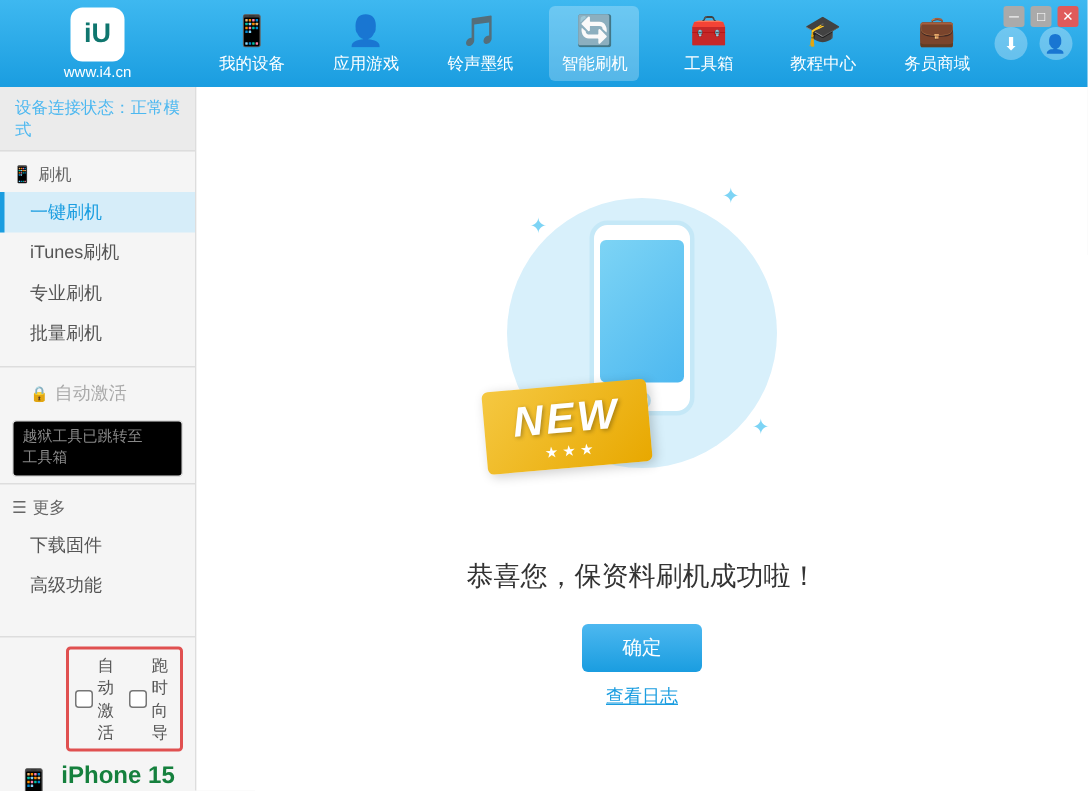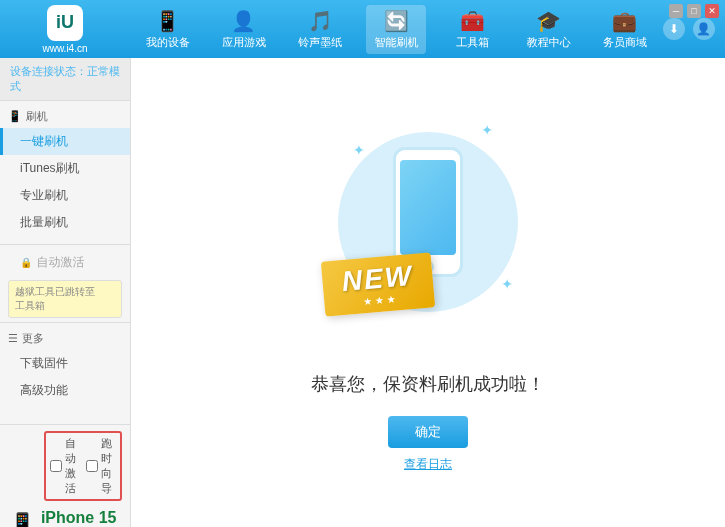--- a/index.html
+++ b/index.html
@@ -33,21 +33,21 @@
     .sidebar-status { padding: 6px 10px; font-size: 11px; color: #333; background: #ebebeb; border-bottom: 1px solid #ddd; }
     .sidebar-status span { color: #4db8f0; }
     .sidebar-section { padding: 4px 0; }
     .sidebar-section-header { display: flex; align-items: center; padding: 4px 8px; color: #666; font-size: 11px; }
     .sidebar-section-icon { margin-right: 4px; color: #4db8f0; }
     .sidebar-item { padding: 5px 12px 5px 20px; color: #555; font-size: 12px; cursor: pointer; border-radius: 0; }
     .sidebar-item.active { background: #d6edf9; color: #1a9de0; border-left: 3px solid #1a9de0; padding-left: 17px; }
     .sidebar-divider { height: 1px; background: #ddd; margin: 4px 0; }
     .sidebar-disabled { padding: 5px 12px 5px 20px; color: #aaa; font-size: 12px; display: flex; align-items: center; }
     .lock-icon { margin-right: 4px; font-size: 10px; }
-    .sidebar-notice { margin: 4px 8px; background: #fef9c3; border: 1px solid #ddd; border-radius: 3px; padding: 4px 6px; font-size: 10px; color: #888; line-height: 1.4; }
+    .sidebar-notice { margin: 4px 8px; background: #000000; border: 1px solid #ddd; border-radius: 3px; padding: 4px 6px; font-size: 10px; color: #888; line-height: 1.4; }
     .sidebar-more-header { display: flex; align-items: center; padding: 4px 8px; color: #666; font-size: 11px; }
     .more-icon { margin-right: 4px; }
 
     
     .sidebar-bottom { border-top: 1px solid #ddd; padding: 6px 8px; }
     .checkbox-row { display: flex; align-items: center; gap: 6px; margin-bottom: 4px; border: 2px solid #e05050; border-radius: 3px; padding: 3px 4px; margin-left: 36px; }
     .checkbox-item { display: flex; align-items: center; gap: 3px; font-size: 11px; color: #555; }
     .checkbox-item input[type="checkbox"] { width: 12px; height: 12px; }
     .device-item { display: flex; align-items: flex-start; gap: 6px; padding: 4px 2px; }
     .device-icon { color: #1a9de0; font-size: 20px; margin-top: 2px; }

